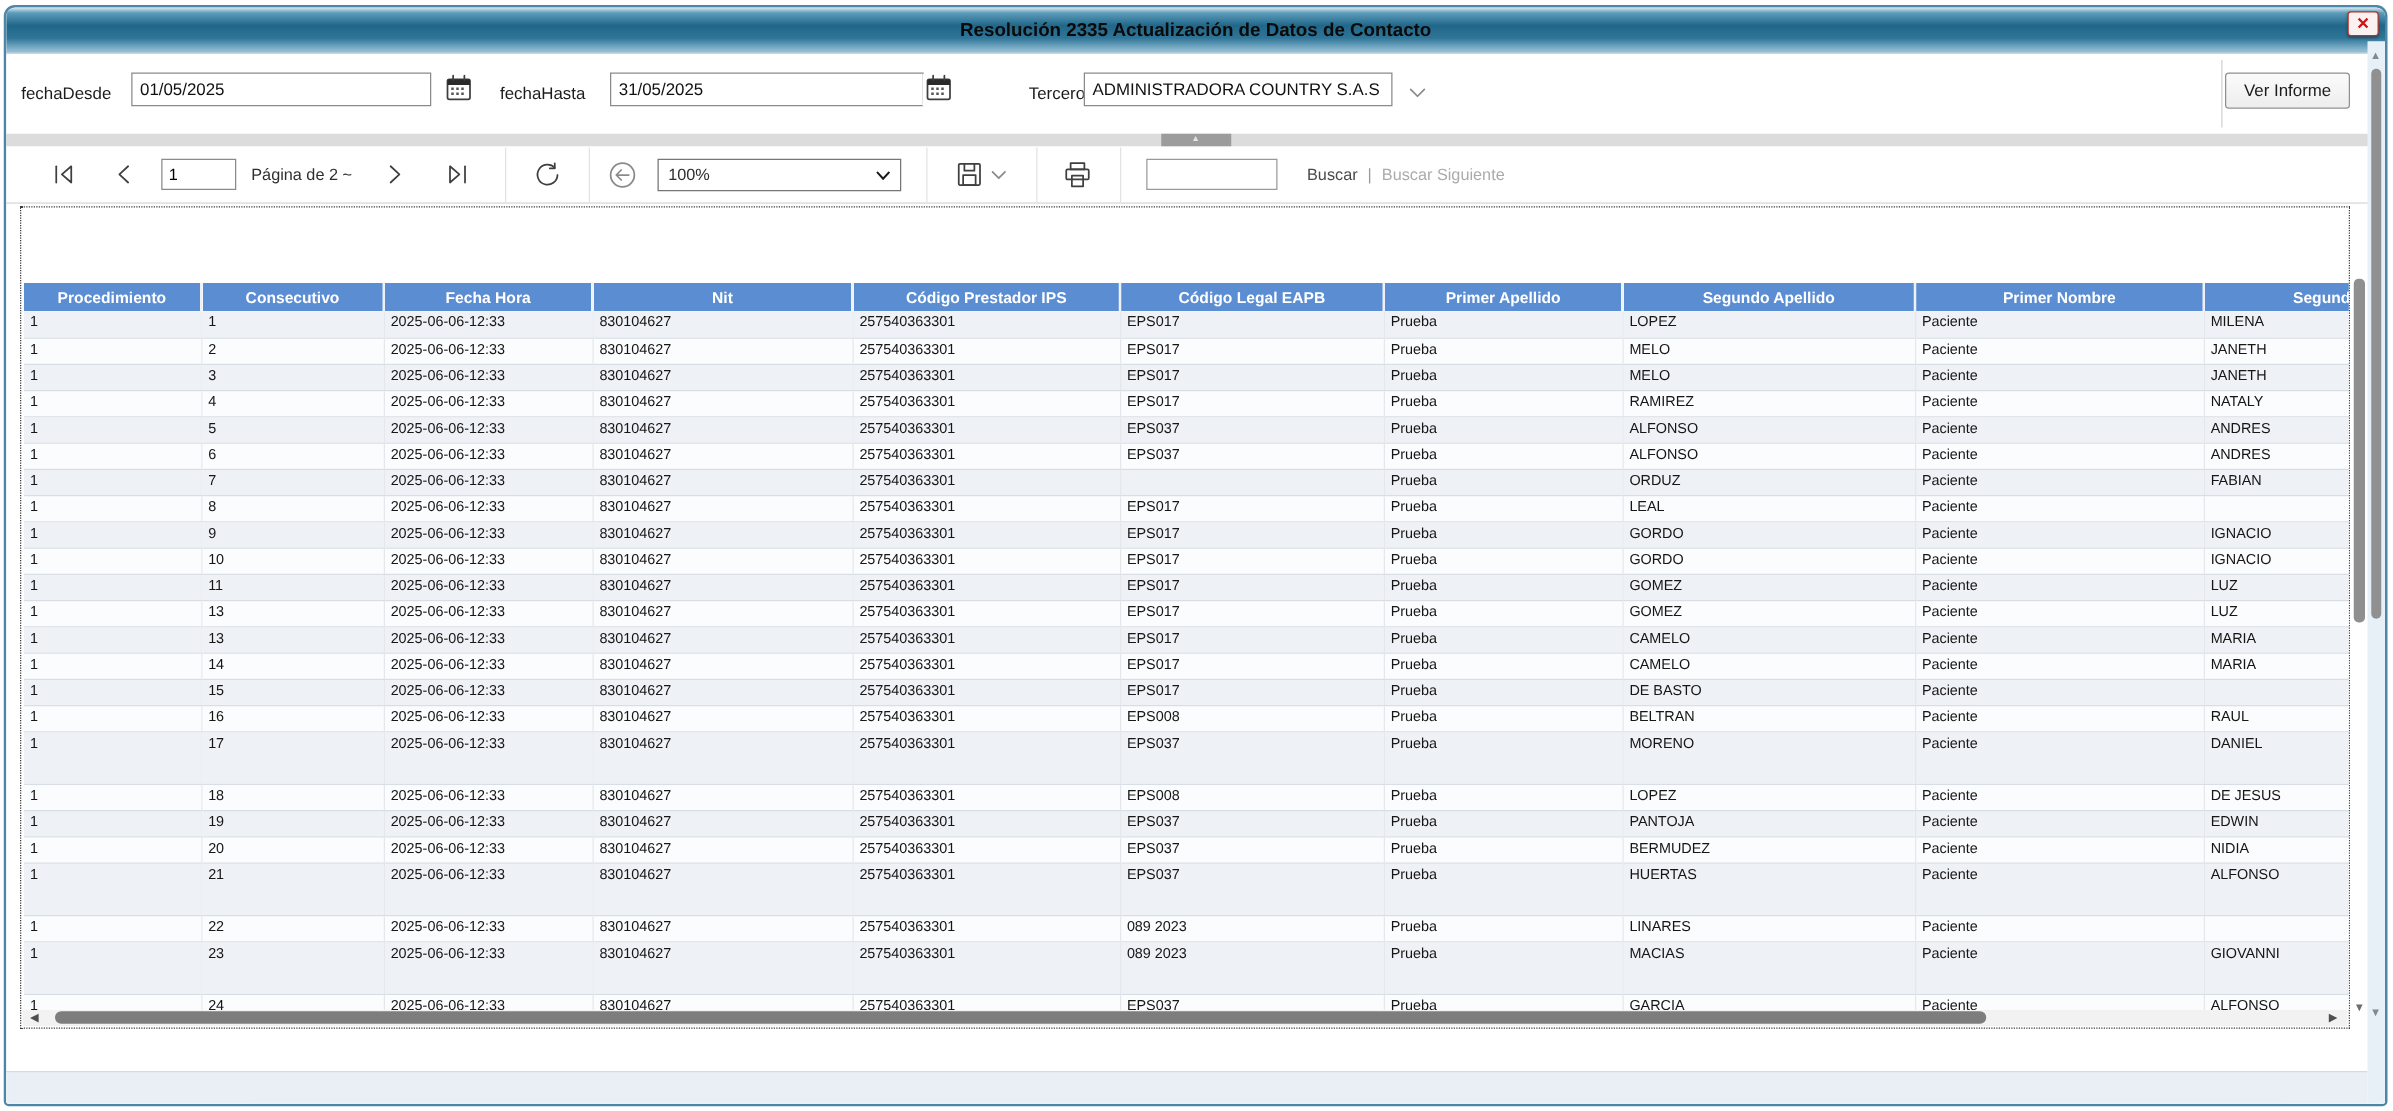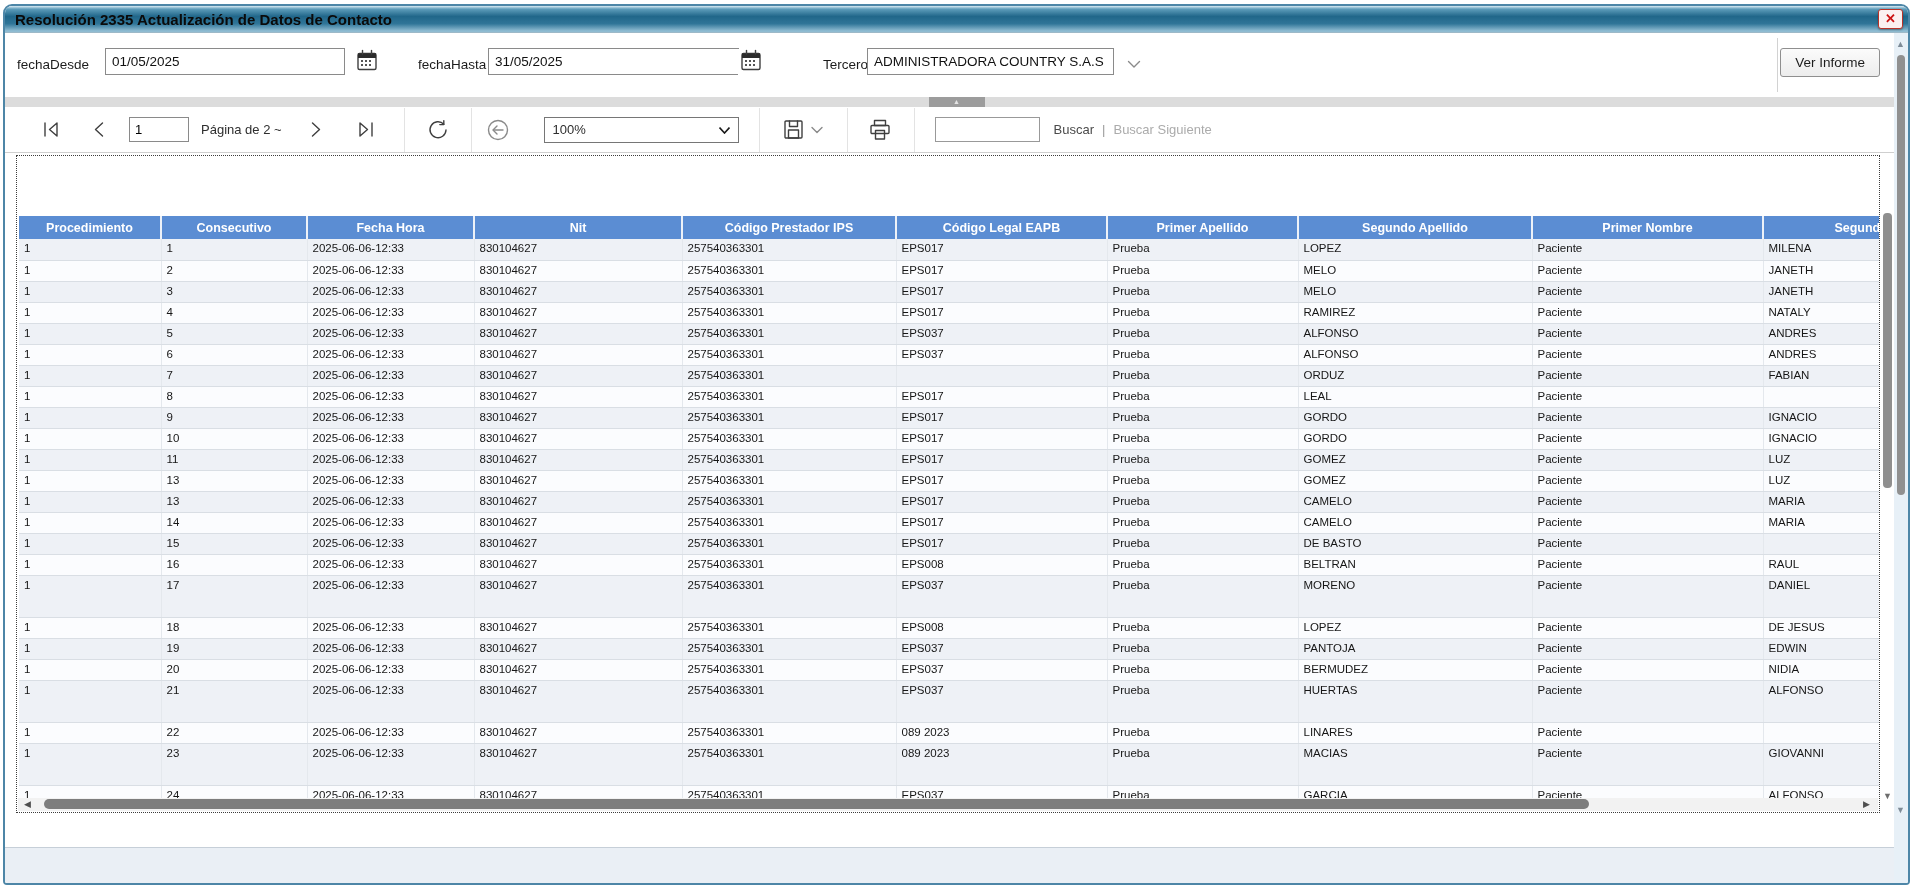--- a/index.html
+++ b/index.html
@@ -2,35 +2,35 @@
 <html><head>
 <meta charset="utf-8">
 <style>
   * { margin:0; padding:0; box-sizing:border-box; }
   html,body { width:1914px; height:889px; background:#ffffff; font-family:"Liberation Sans",sans-serif; overflow:hidden; }
 
   .window { position:absolute; left:3px; top:4px; width:1907px; height:881px;
     border:2px solid #4d86a7; border-radius:9px 9px 4px 4px; background:#fff; overflow:hidden; }
 
   
-  .titlebar { height:27px; position:relative; display:flex; align-items:center; padding:0 10px;
+  .titlebar { height:37px; position:relative; display:flex; align-items:center; padding:0 10px;
     background:linear-gradient(180deg,#d8eaf3 0%,#5d9cba 12%,#21678a 40%,#2f7598 68%,#8fbcd2 96%);
-    border-bottom:1px solid #9db9c8; }
+    border-bottom:1px solid #9db9c8;justify-content:center; }
   .titlebar .title { font-size:15px; font-weight:bold; color:#0a0a0a; }
   .close-btn { position:absolute; right:5px; top:3px; width:25px; height:20px; background:#fbf1f1;
     border:1px solid #b8342a; border-radius:3px; color:#cc1414; font-weight:bold; font-size:13px;
     line-height:18px; text-align:center; box-shadow:0 1px 2px rgba(0,0,0,.35); cursor:pointer; }
 
   
   .filterbar { height:64px; background:#fff; position:relative; font-size:13.5px; color:#1c1c1c; }
   .flabel { position:absolute; top:24px; }
   .ftext { position:absolute; top:15px; height:27px; border:1px solid #8a8a8a; background:#fff;
     font-size:13.5px; font-family:"Liberation Sans",sans-serif; padding:0 6px; color:#111; }
   #lbl-desde { left:12px; } #inp-desde { left:100px; width:240px; }
-  #cal-desde { left:349px; } #lbl-hasta { left:413px; } #inp-hasta { left:483px; width:251px; }
+  #cal-desde { left:349px; } #lbl-hasta { left:395px; } #inp-hasta { left:483px; width:251px; }
   #cal-hasta { left:733px; } #lbl-terceros { left:818px; } #inp-terceros { left:862px; width:247px;
     line-height:25px; overflow:hidden; white-space:nowrap; }
   .cal-btn { position:absolute; top:16px; width:26px; height:26px; background:#fff; border:none; cursor:pointer; }
   .combo-chevron { position:absolute; left:1122px; top:24px; cursor:pointer; }
   .filter-divider { position:absolute; left:1772px; top:5px; height:54px; width:1px; background:#d2d2d2; }
   .ver-informe { position:absolute; right:28px; top:15px; height:29px; padding:0 14px; font-size:13.5px;
     color:#1c1c1c; background:linear-gradient(180deg,#fbfbfb,#ededed); border:1px solid #8f8f8f;
     border-radius:3px; cursor:pointer; font-family:"Liberation Sans",sans-serif;margin-left:39px; }
 
   
@@ -194,21 +194,21 @@
         </svg>
     </button>
     <div class="tb-sep" style="margin-left:22px"></div>
     <button class="tbtn" style="margin-left:14px">
       <svg width="24" height="24" viewBox="0 0 24 24">
           <circle class="icon-gray" cx="12" cy="12" r="9.5"></circle>
           <path class="icon-gray" d="M17 12H7.5"></path>
           <path class="icon-gray" d="M11 8l-4 4 4 4"></path>
         </svg>
     </button>
-    <div class="select-box" style="margin-left:34px">
+    <div class="select-box" style="margin-left:16px">
       <span>100%</span>
       <span class="sel-chevron">
         <svg width="11" height="7" viewBox="0 0 11 7">
             <path d="M0.5 0.5 5.5 6 10.5 0.5" fill="none" stroke="#1a1a1a" stroke-width="1.6"></path>
           </svg>
       </span>
     </div>
     <div class="tb-sep" style="margin-left:20px"></div>
     <button class="tbtn" style="margin-left:22px">
       <svg width="23" height="23" viewBox="0 0 23 23">
@@ -223,21 +223,21 @@
     <div class="tb-sep" style="margin-left:24px"></div>
     <button class="tbtn" style="margin-left:20px">
       <svg width="24" height="24" viewBox="0 0 24 24">
           <rect class="icon-stroke" x="6.5" y="2.5" width="11" height="5"></rect>
           <rect class="icon-stroke" x="3" y="7.5" width="18" height="8" rx="1"></rect>
           <rect class="icon-stroke" x="7.5" y="12.5" width="9" height="8.5" fill="#fff"></rect>
         </svg>
     </button>
     <div class="tb-sep" style="margin-left:22px"></div>
     <input class="search-input" style="margin-left: 20px;" value="">
-    <span class="buscar" style="margin-left:14px">Buscar</span>
+    <span class="buscar" style="margin-left:24px">Buscar</span>
     <span class="buscar-sep" style="margin-left:8px">|</span>
     <span class="buscar-sig" style="margin-left:8px">Buscar Siguiente</span>
   </div>
 
   <div class="content">
     <div class="report-frame">
       <div class="table-viewport">
         <table class="report" id="report-table">
             <colgroup>
               <col style="width: 142px;">

